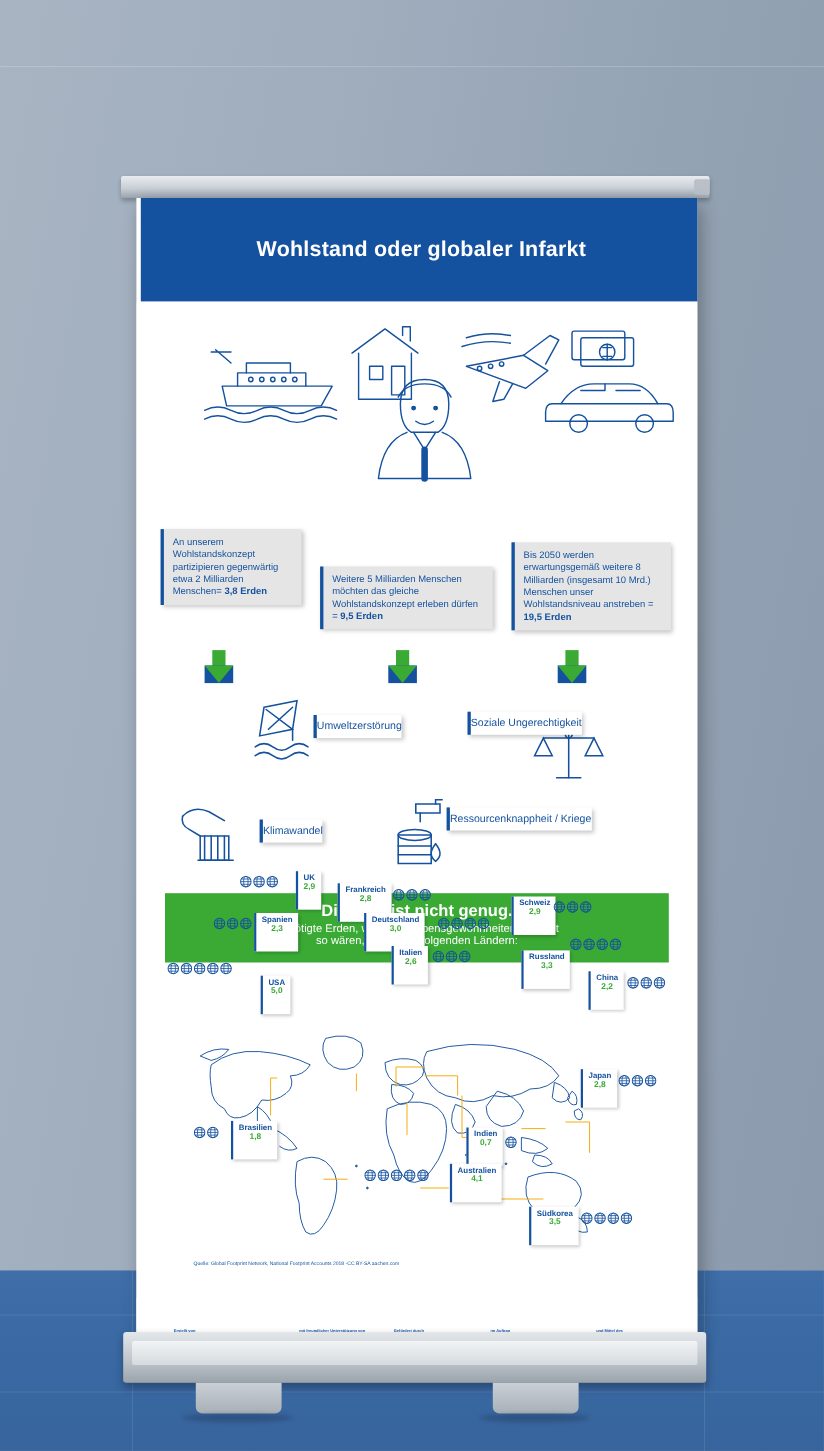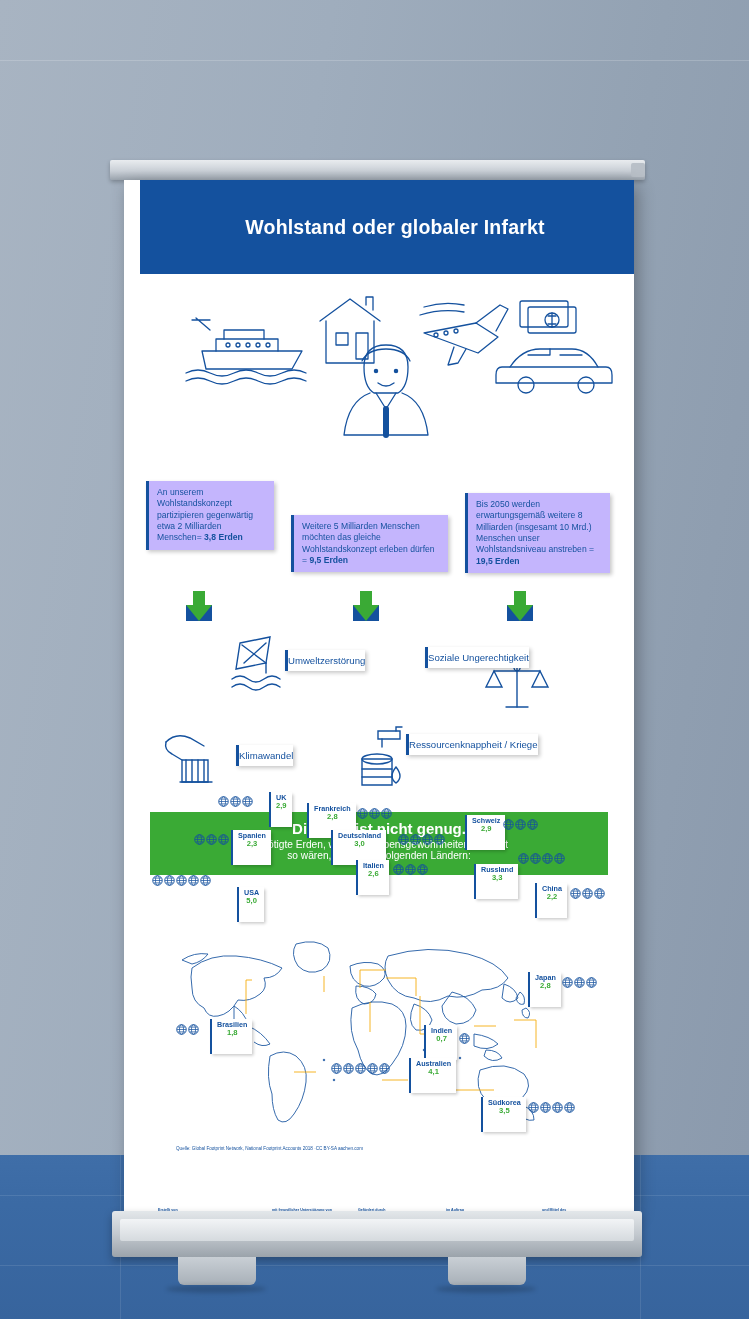--- a/index.html
+++ b/index.html
@@ -67,34 +67,34 @@
   .foot.right { left:448px; }
   .foot-shadow {
     position:absolute; top:1285px; height:8px; width:100px;
     background: rgba(0,0,0,0.18); border-radius:50%; filter: blur(2px);
   }
   .foot-shadow.left { left:166px; }
   .foot-shadow.right { left:436px; }
 
   
   .head {
-    position:absolute; left:16px; top:0; width:510px; height:94px;
+    position:absolute; left:4px; top:0; width:510px; height:94px;
     background:#14519e;
   }
   .head h1 {
     margin:0; color:#fff; font-size:19.5px; font-weight:bold;
     text-align:center; line-height:95px; letter-spacing:0.2px;
   }
   .body { position:absolute; left:0; top:95px; width:510px; height:936px; background:#fff; }
 
   .sketch-area { position:absolute; left:0; top:0; width:510px; height:180px; }
 
   
   .callout {
-    position:absolute; background:#c4b5fd; border-left:3px solid #14519e;
+    position:absolute; background:#e5e5e5; border-left:3px solid #14519e;
     box-shadow: 2px 2px 4px rgba(0,0,0,0.22);
     padding:6px 8px 6px 8px;
     font-size:8.6px; line-height:1.32; color:#14519e;
   }
   .callout b { font-weight:bold; }
   .c1 { left:22px; top:206px; width:128px; }
   .c2 { left:167px; top:240px; width:157px; }
   .c3 { left:341px; top:218px; width:145px; }
 
   .arrow {

